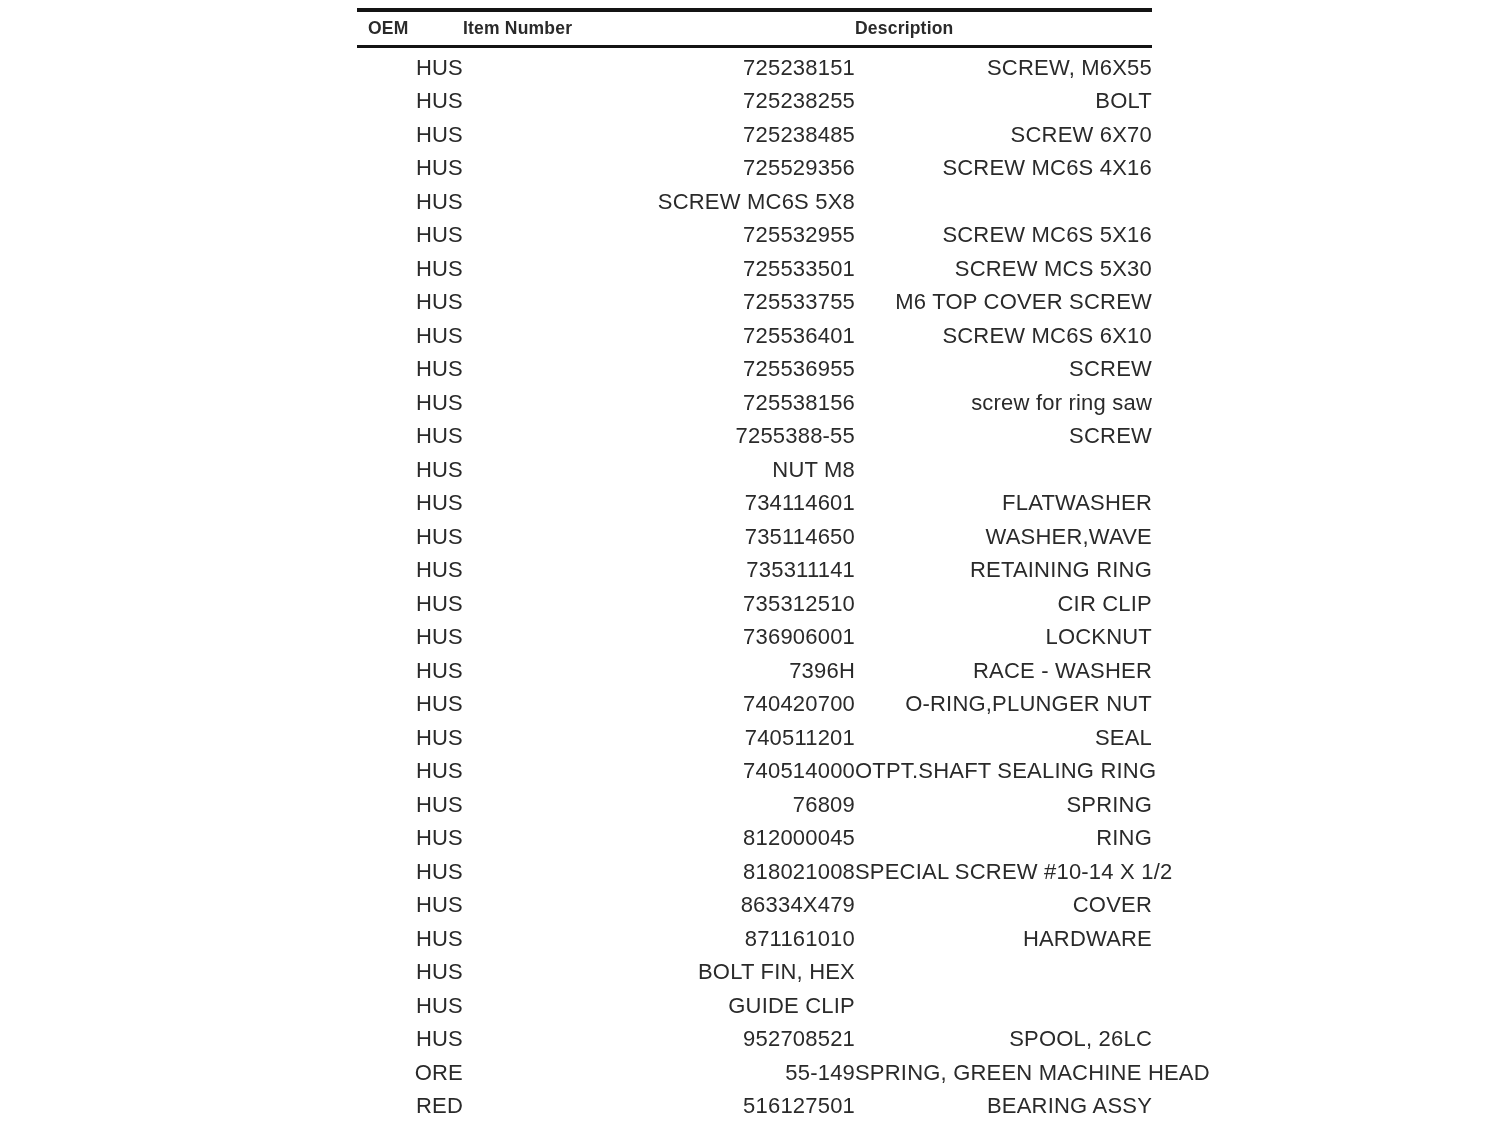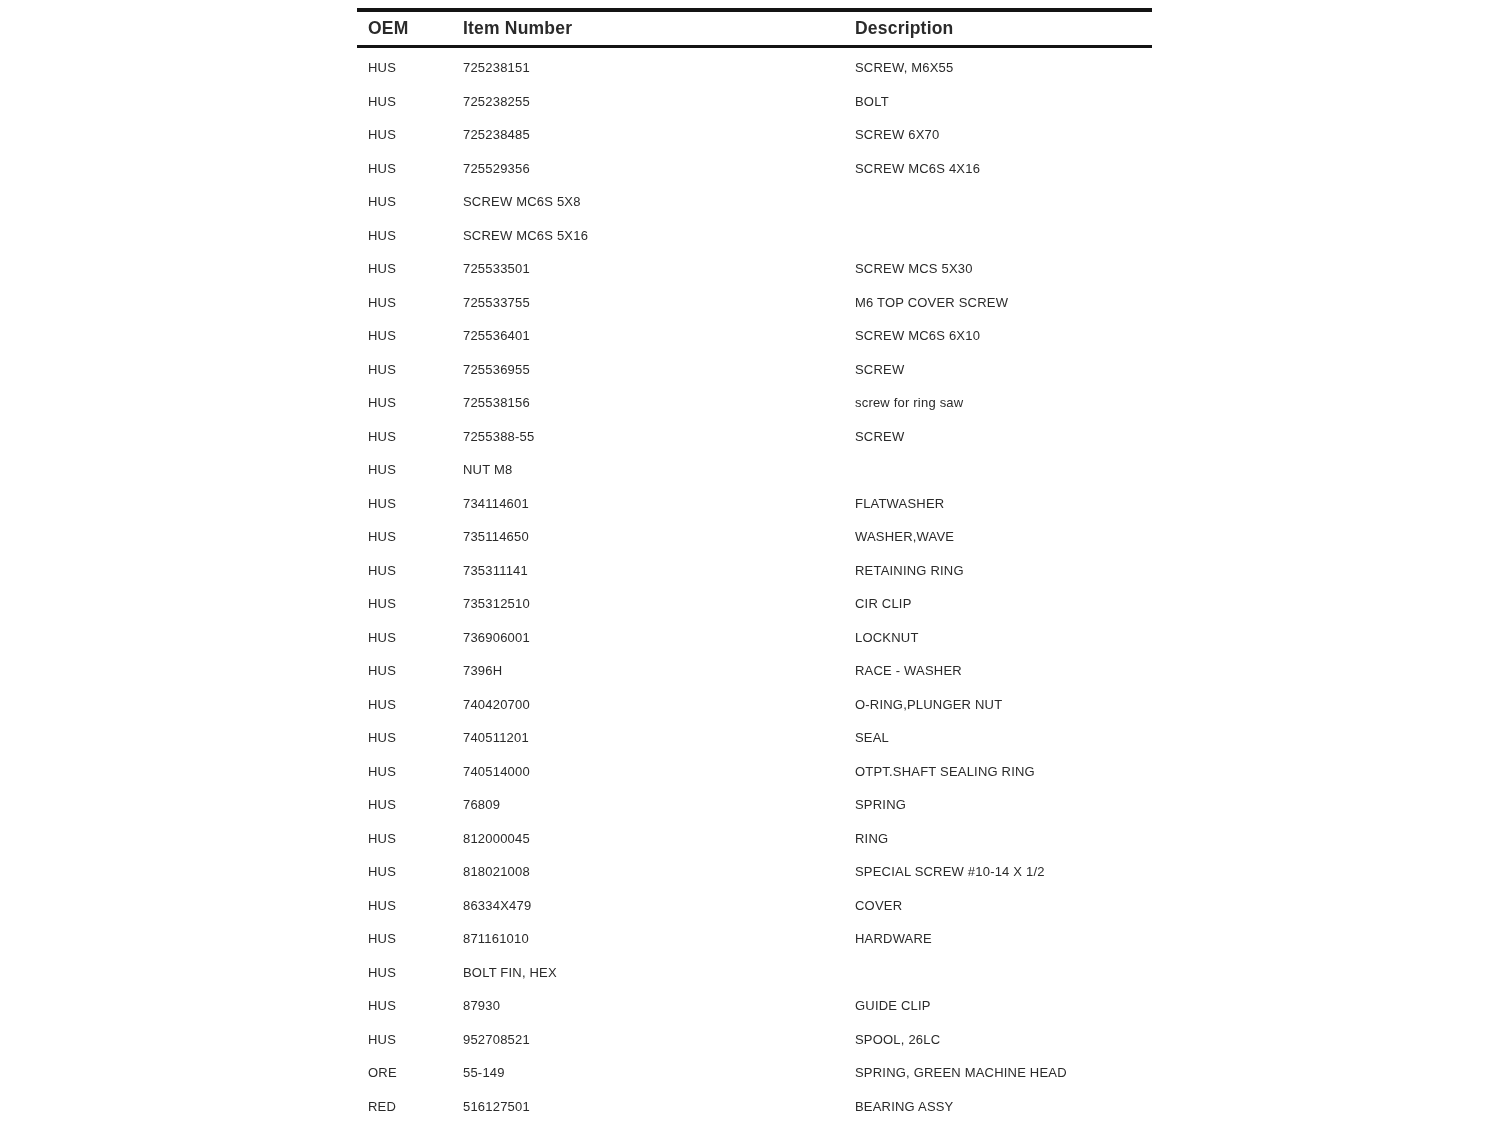--- a/index.html
+++ b/index.html
@@ -38,23 +38,24 @@
   .tbody {
     padding-top: 3px;
   }
   .tr {
     display: grid;
     grid-template-columns: 95px 392px 1fr;
     padding-left: 11px;
     box-sizing: border-box;
     height: 33.5px;
     align-items: center;
-    font-size: 13px;
+    font-size: 22px;
     letter-spacing: 0.2px;
     white-space: nowrap;
+    text-align: right;
   }
   .th, .td {
     overflow: visible;
   }
 </style>
 </head>
 <body>
 
 <div class="page">
   <div class="parts-table">
@@ -88,20 +89,21 @@
     <div class="td">SCREW MC6S 4X16</div>
   </div>
 
   <div class="tr">
     <div class="td">HUS</div>
     <div class="td">SCREW MC6S 5X8</div>
   </div>
 
   <div class="tr">
     <div class="td">HUS</div>
+    <div class="td">725532955</div>
     <div class="td">SCREW MC6S 5X16</div>
   </div>
 
   <div class="tr">
     <div class="td">HUS</div>
     <div class="td">725533501</div>
     <div class="td">SCREW MCS 5X30</div>
   </div>
 
   <div class="tr">
@@ -223,21 +225,20 @@
     <div class="td">HARDWARE</div>
   </div>
 
   <div class="tr">
     <div class="td">HUS</div>
     <div class="td">BOLT FIN, HEX</div>
   </div>
 
   <div class="tr">
     <div class="td">HUS</div>
-    <div class="td">87930</div>
     <div class="td">GUIDE CLIP</div>
   </div>
 
   <div class="tr">
     <div class="td">HUS</div>
     <div class="td">952708521</div>
     <div class="td">SPOOL, 26LC</div>
   </div>
 
   <div class="tr">

